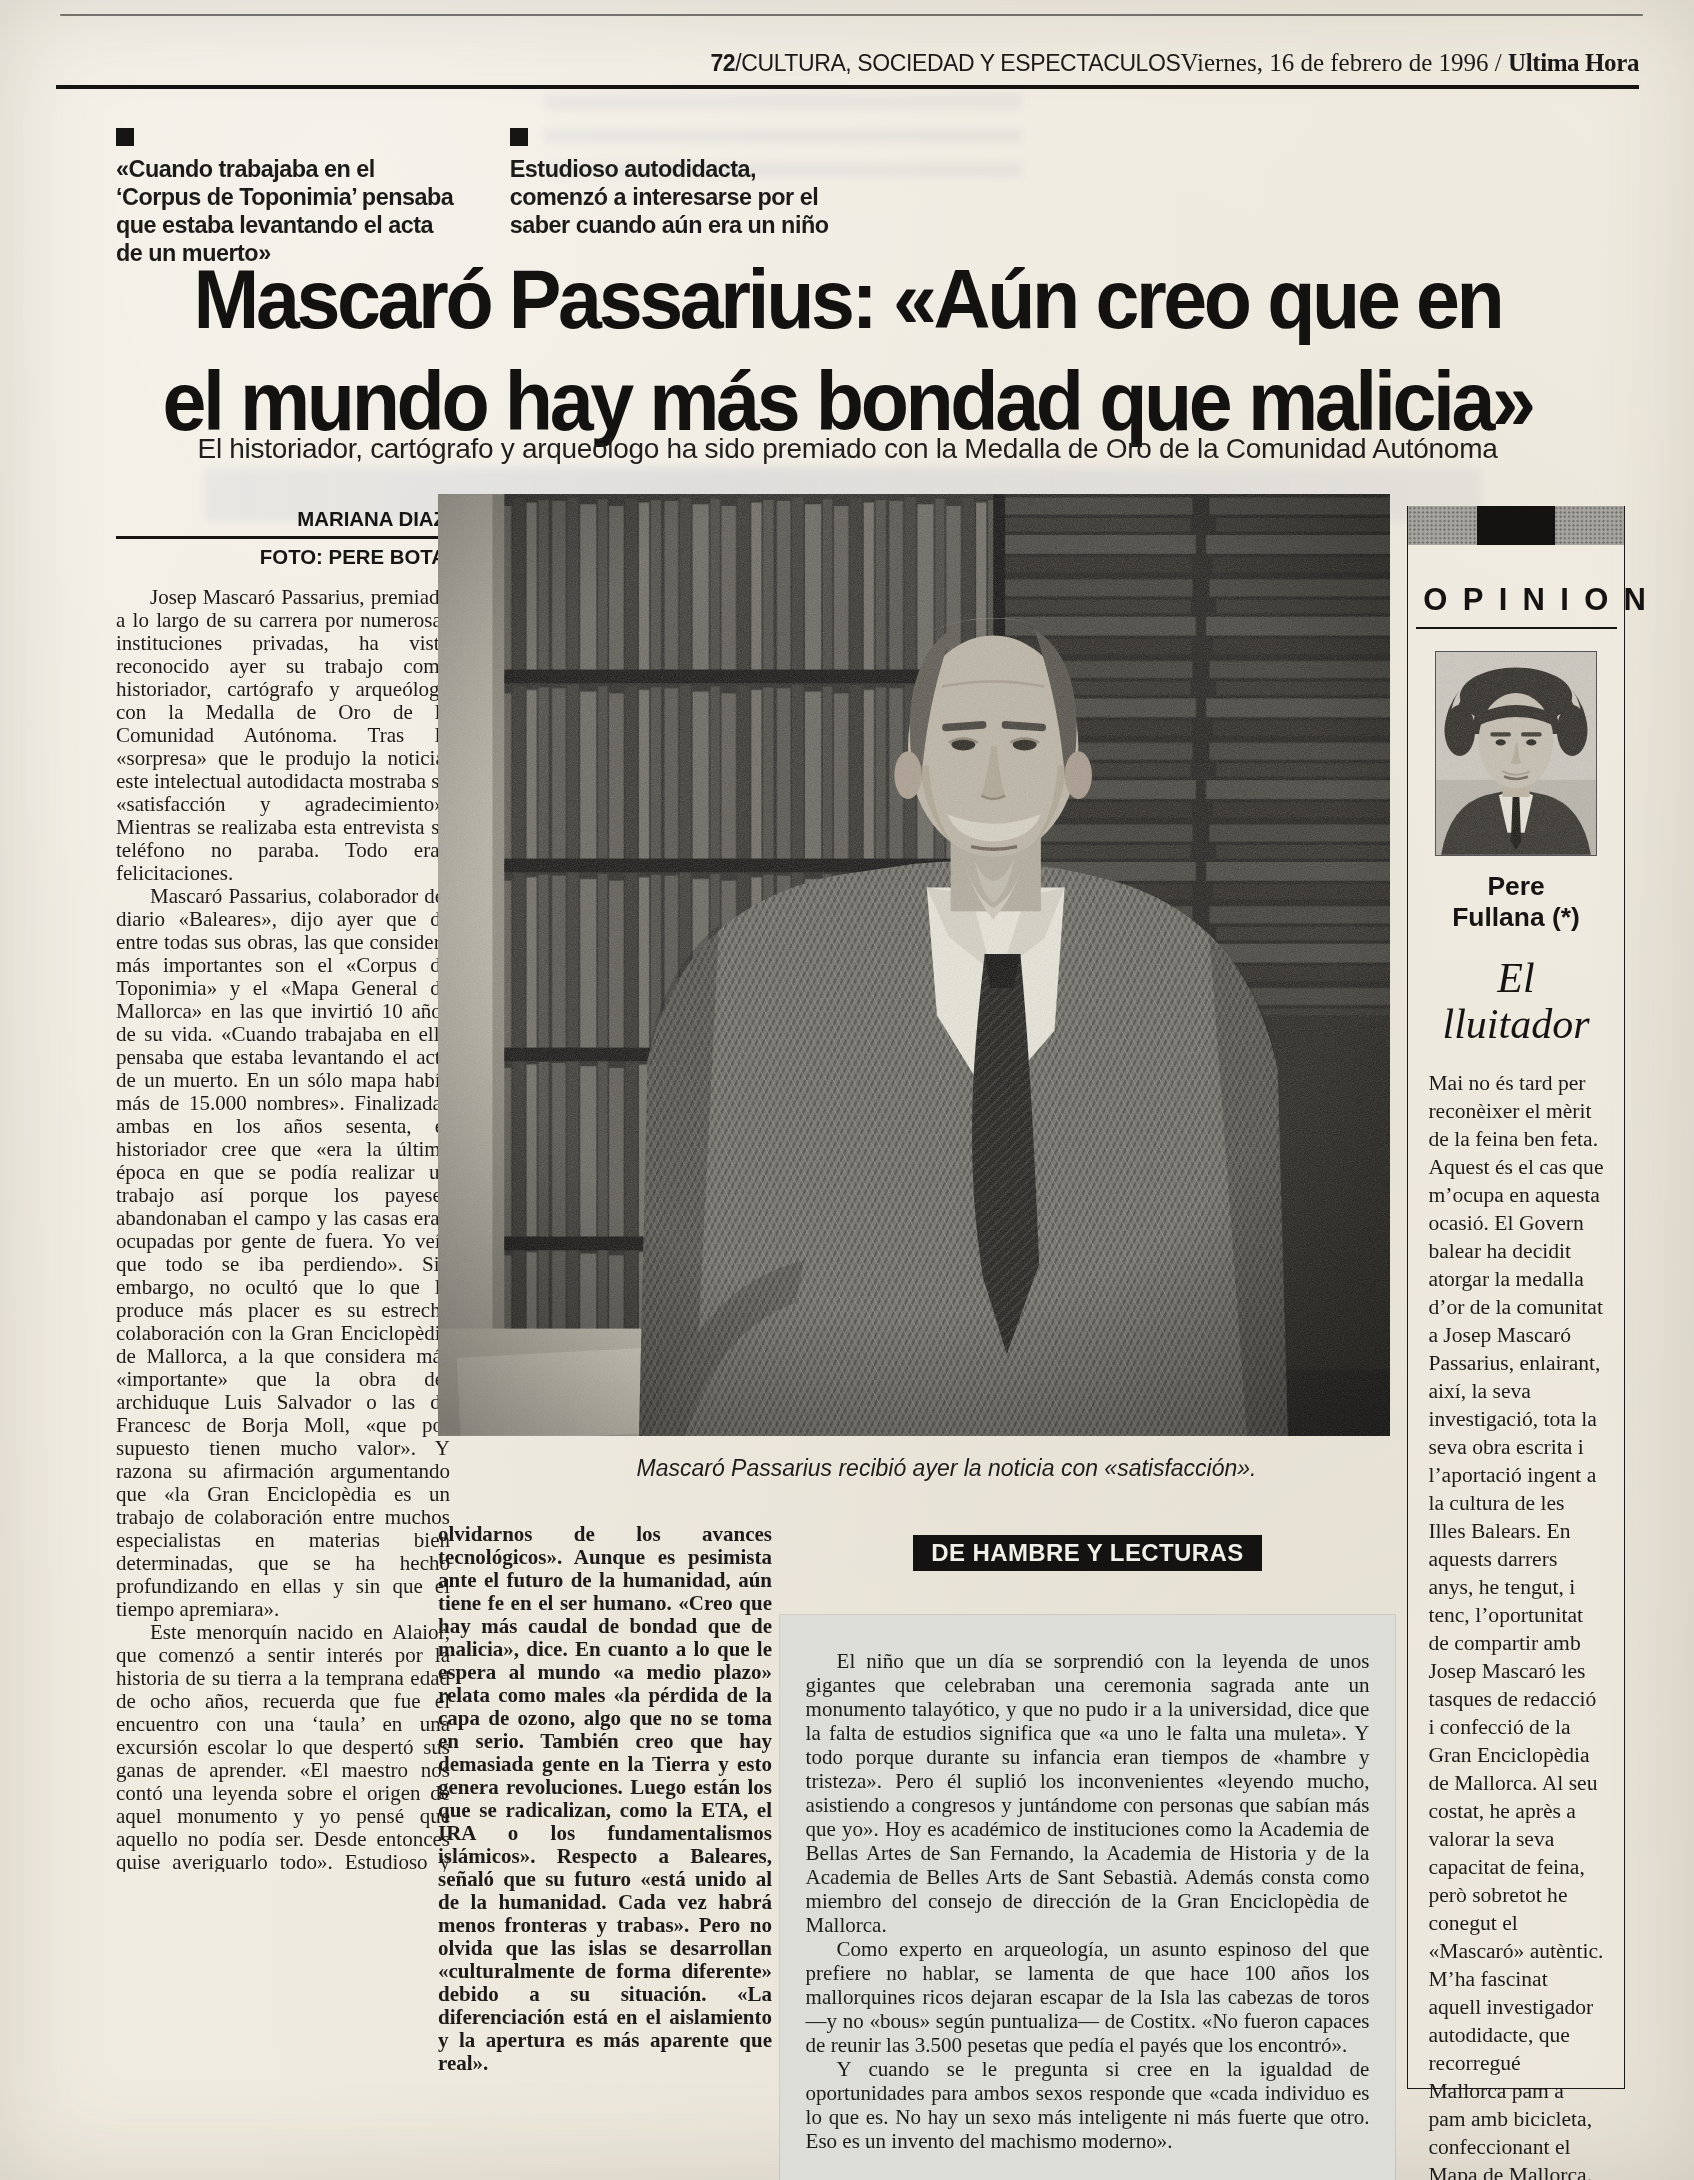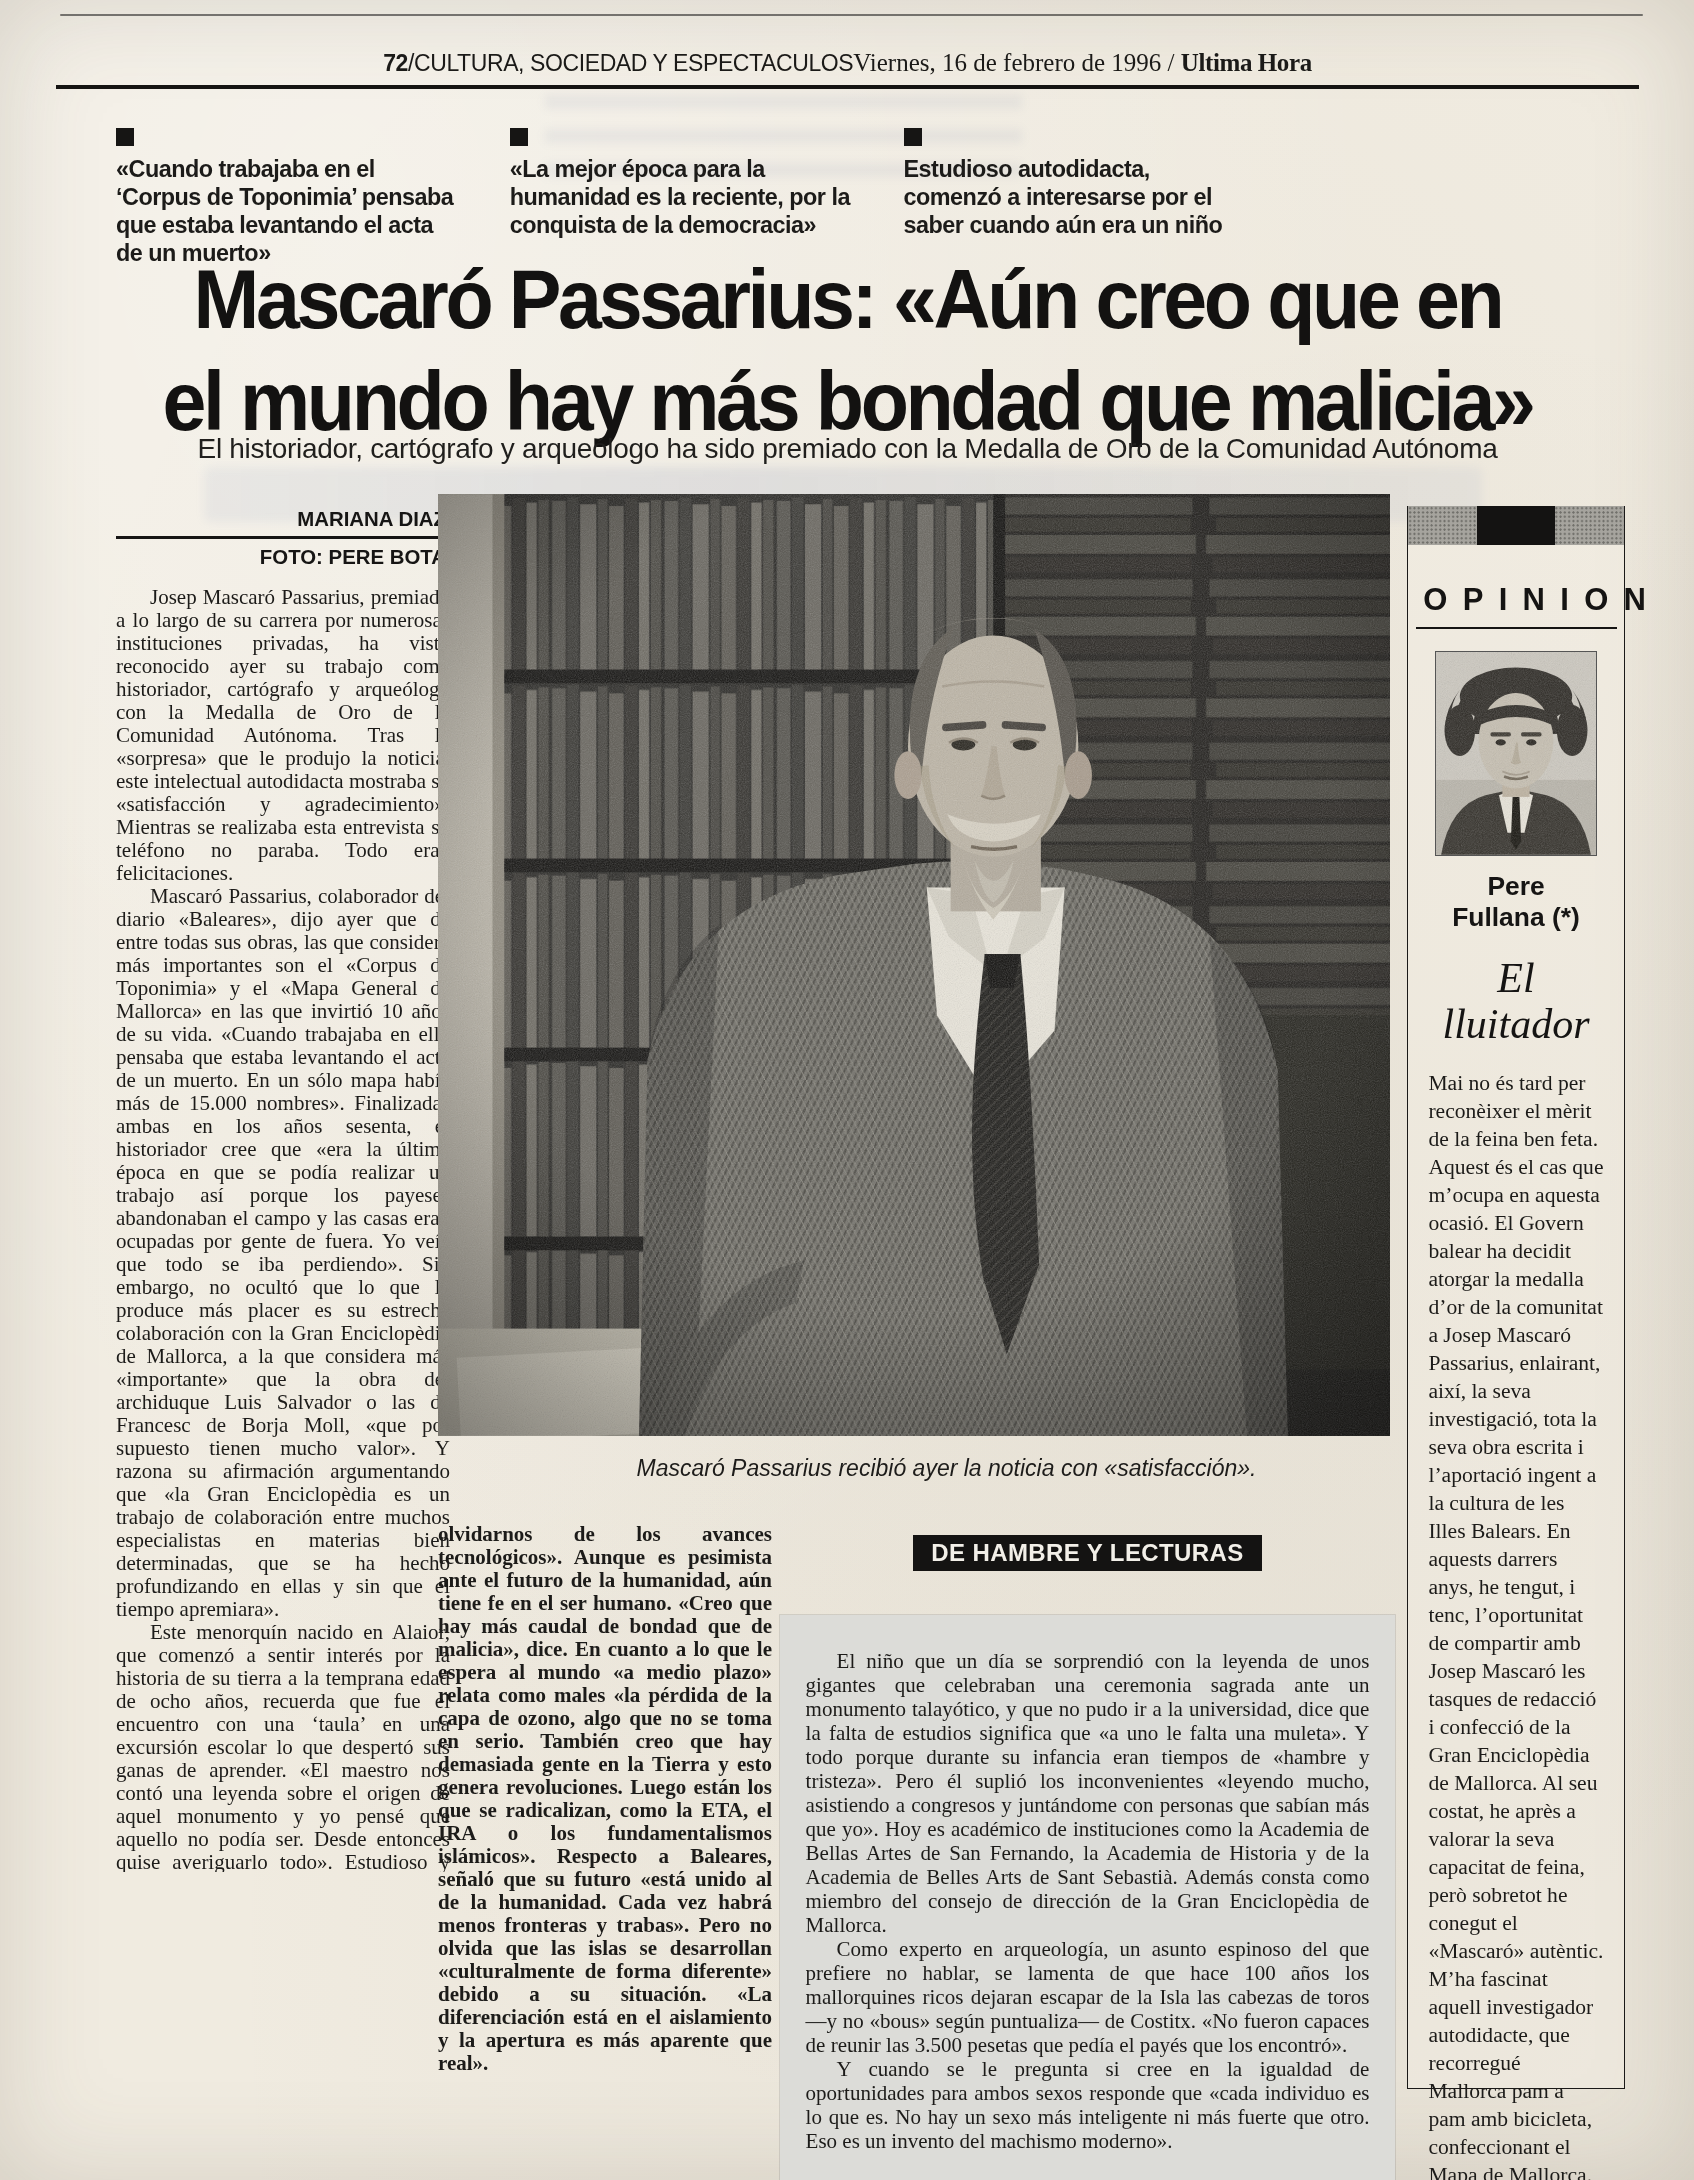--- a/index.html
+++ b/index.html
@@ -22,21 +22,21 @@
   .ghost{position:absolute;filter:blur(4.3px);opacity:.5;pointer-events:none;}
   .ghost-1{top:75px;left:545px;width:477px;height:102px;
     background:repeating-linear-gradient(0deg, rgba(110,125,160,.18) 0 13.6px, transparent 13.6px 34px);}
   .ghost-2{top:467px;left:204px;width:1278px;height:55px;border-radius:6.8px;
     background:linear-gradient(90deg, rgba(140,155,190,.22), rgba(120,135,175,.30) 40%, rgba(140,155,190,.20));}
   .ghost-3{top:545px;left:886px;width:477px;height:25.6px;background:rgba(120,135,175,.14);}
   .ghost-5{top:1746px;left:1210px;width:179px;height:102px;
     background:repeating-linear-gradient(0deg, rgba(110,125,160,.10) 0 8.5px, transparent 8.5px 22px);}
 
   
-  .masthead{position:absolute;top:49px;left:56px;right:55px;display:flex;justify-content:center;align-items:baseline;}
+  .masthead{position:absolute;top:49px;left:56px;right:55px;display:flex;justify-content:flex-end;align-items:baseline;}
   .mast-left{font-family:"Liberation Sans",sans-serif;font-size:23px;letter-spacing:-0.4px;color:#1b1a18;}
   .mast-left b{font-weight:bold;}
   .mast-right{font-size:25px;color:#1b1a18;}
   .mast-right .brand{font-weight:bold;letter-spacing:-0.4px;}
   .mast-rule{position:absolute;top:85px;left:56px;right:55px;height:4.3px;background:#151412;}
 
   
   .quotes{position:absolute;top:128px;left:116px;width:1525px;display:grid;grid-template-columns:repeat(4,1fr);column-gap:50px;}
   .quote .sq{width:18px;height:18px;background:#161514;margin-bottom:8.5px;}
   .quote .qt{font-family:"Liberation Sans",sans-serif;font-weight:bold;font-size:23.4px;line-height:28px;letter-spacing:-0.5px;color:#1c1b19;}
@@ -104,24 +104,20 @@
   <div class="masthead">
     <div class="mast-left"><b>72</b><span>/CULTURA, SOCIEDAD Y ESPECTACULOS</span></div>
     <div class="mast-right"><span>Viernes, 16 de febrero de 1996 /</span> <span class="brand">Ultima Hora</span></div>
   </div>
   <div class="mast-rule"></div>
 
   <div class="quotes">
     <div class="quote">
       <div class="sq"></div>
       <div class="qt">«Cuando trabajaba en el ‘Corpus de Toponimia’ pensaba que estaba levantando el acta de un muerto»</div>
-    </div>
-    <div class="quote">
-      <div class="sq"></div>
-      <div class="qt">«La mejor época para la humanidad es la reciente, por la conquista de la democracia»</div>
     </div>
     <div class="quote">
       <div class="sq"></div>
       <div class="qt">Estudioso autodidacta, comenzó a interesarse por el saber cuando aún era un niño</div>
     </div>
   </div>
 
   <div class="headline">
     <div>Mascaró Passarius: «Aún creo que en</div>
     <div>el mundo hay más bondad que malicia»</div>

